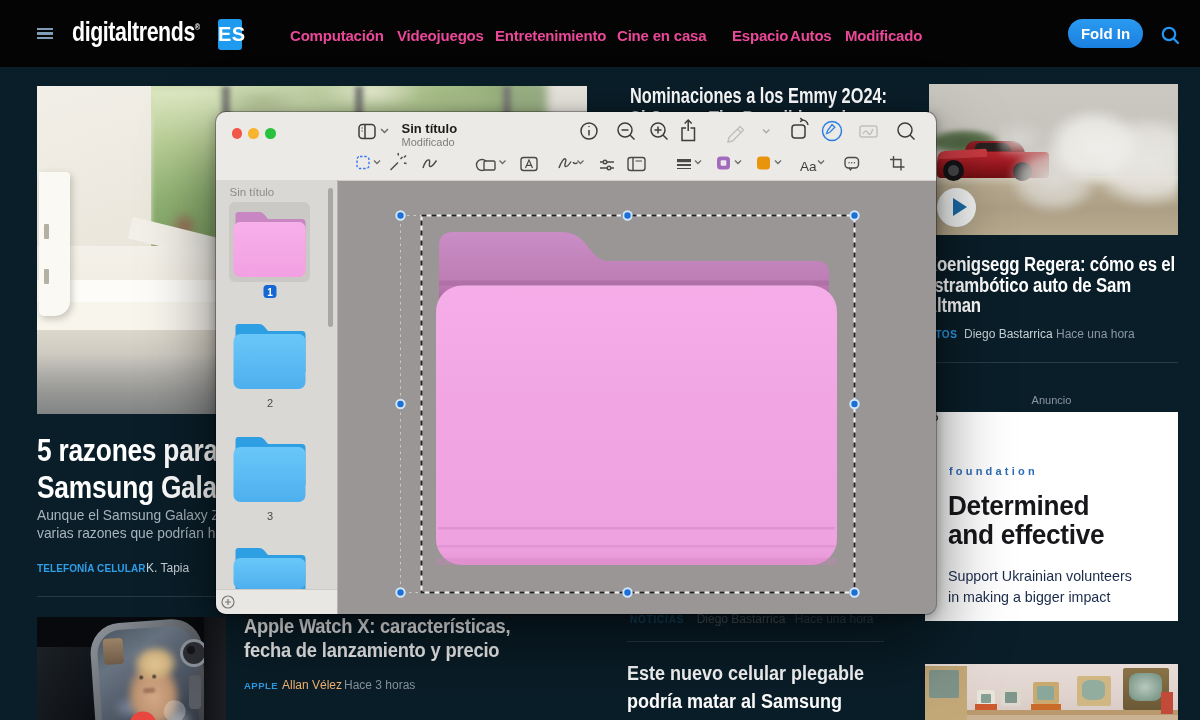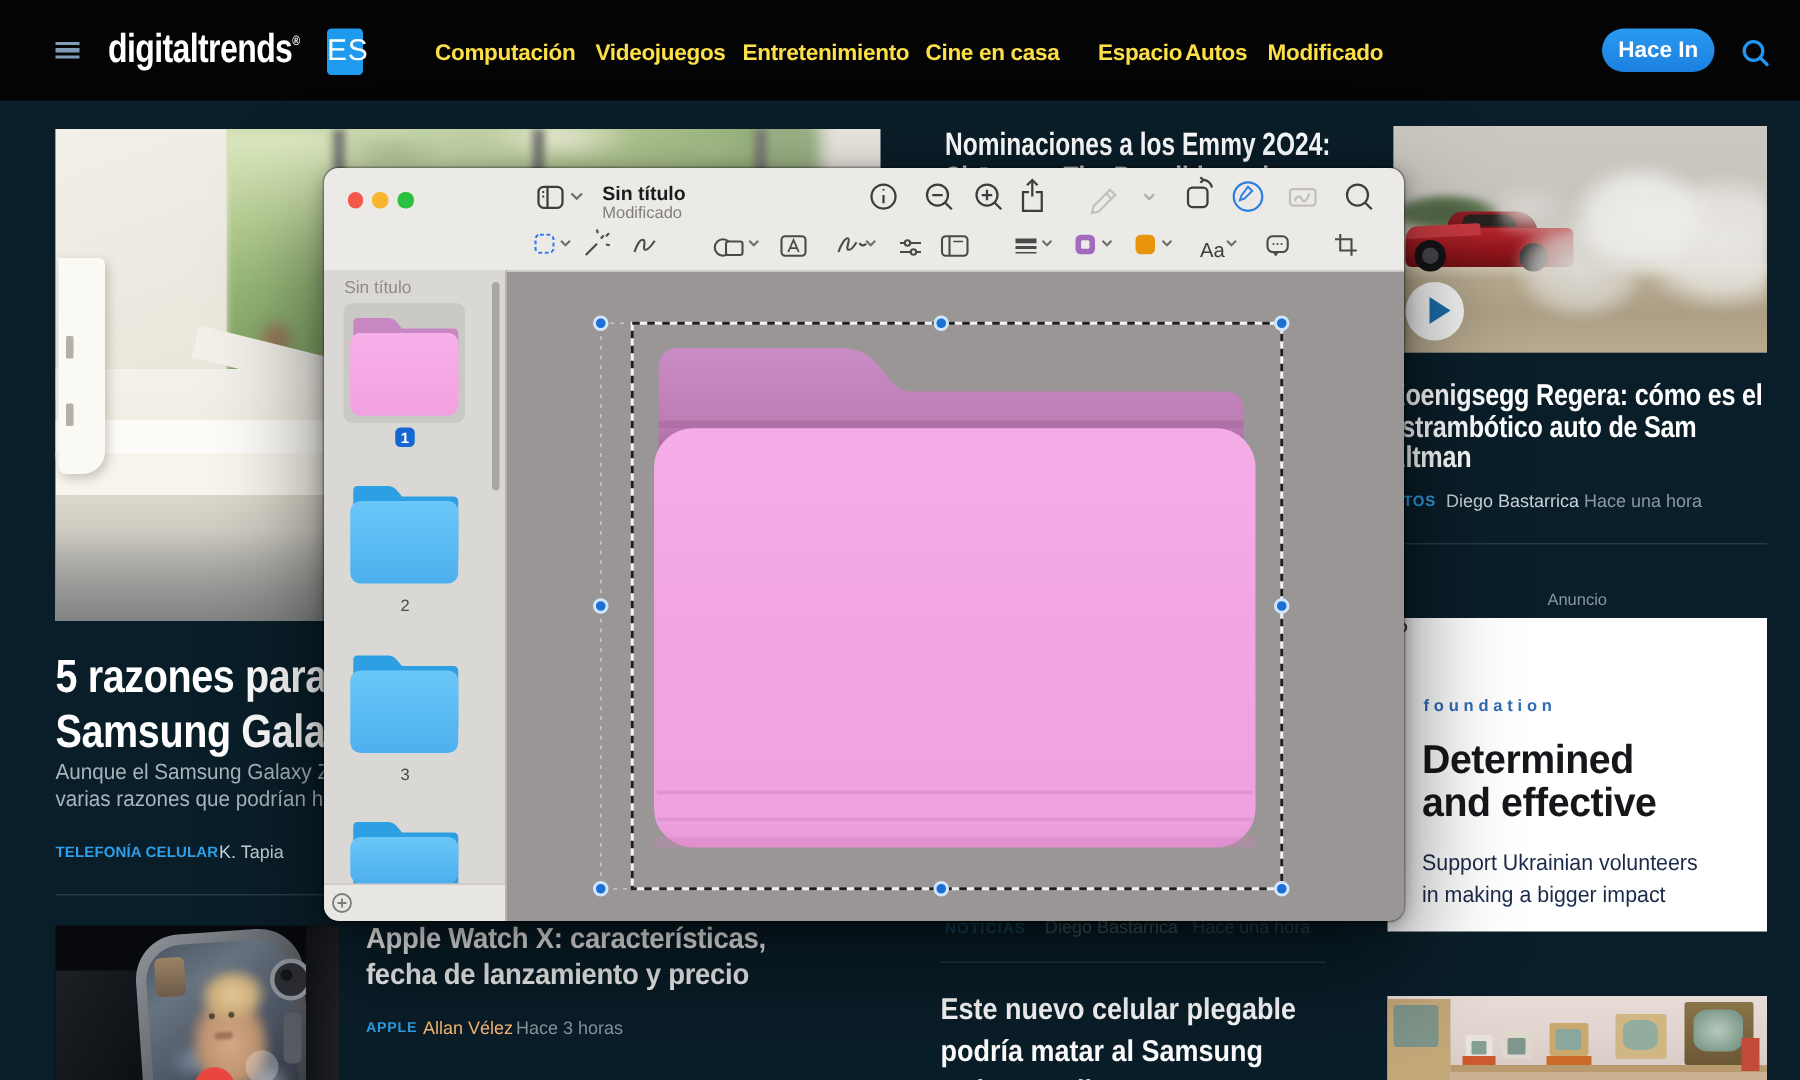--- a/index.html
+++ b/index.html
@@ -1,44 +1,44 @@
 <!DOCTYPE html>
 <html><head>
 <meta charset="utf-8">
 <style>
   html,body{margin:0;padding:0;}
   body{width:1200px;height:720px;overflow:hidden;background:#0a1e29;font-family:"Liberation Sans",sans-serif;position:relative;}
   .abs{position:absolute;}
   
   #nav{left:0;top:0;width:1200px;height:67px;background:#040404;}
-  .navlink{position:absolute;top:27px;color:#fde047;font-weight:bold;font-size:15px;letter-spacing:-0.2px;}
+  .navlink{position:absolute;top:27px;color:#ec4899;font-weight:bold;font-size:15px;letter-spacing:-0.2px;}
   
   .hl{color:#fff;font-weight:bold;}
   .cat{color:#2e9fe8;font-weight:bold;font-size:11px;letter-spacing:0.8px;}
   .sep{position:absolute;height:1px;background:#273b47;}
 </style>
 </head>
 <body>
 
 <div class="abs" id="nav"></div>
 <div class="abs" style="left:37px;top:28px;width:16px;height:12px;">
   <div style="height:2.2px;background:#7e9cb8;margin-bottom:2.2px;"></div>
   <div style="height:2.2px;background:#7e9cb8;margin-bottom:2.2px;"></div>
   <div style="height:2.2px;background:#7e9cb8;"></div>
 </div>
 <div class="abs" style="left:72px;top:17px;width:200px;height:30px;color:#fff;font-weight:bold;font-size:27px;letter-spacing:-0.5px;transform:scaleX(0.79);transform-origin:left top;">digitaltrends<span style="font-size:9px;vertical-align:11px;">®</span></div>
-<div class="abs" style="left:218px;top:18.5px;width:24px;height:31.5px;background:#1e9bee;border-radius:3px;color:#fff;font-weight:normal;font-size:20px;text-align:center;line-height:31px;letter-spacing:0.5px;">ES</div>
+<div class="abs" style="left:218px;top:18.5px;width:24px;height:31.5px;background:#1e9bee;border-radius:3px;color:#fff;font-weight:bold;font-size:20px;text-align:center;line-height:31px;letter-spacing:0.5px;">ES</div>
 <div class="navlink" style="left:290px;">Computación</div>
 <div class="navlink" style="left:397px;">Videojuegos</div>
 <div class="navlink" style="left:495px;">Entretenimiento</div>
 <div class="navlink" style="left:617px;">Cine en casa</div>
 <div class="navlink" style="left:720px;margin-left:12px;">Espacio</div>
 <div class="navlink" style="left:790px;">Autos</div>
 <div class="navlink" style="left:845px;">Modificado</div>
-<div class="abs" style="left:1068px;top:19px;width:75px;height:29px;background:linear-gradient(180deg,#2a9af0,#1b80e0);border-radius:15px;color:#fff;font-weight:bold;font-size:15px;text-align:center;line-height:29px;">Hace In</div>
+<div class="abs" style="left:1068px;top:19px;width:75px;height:29px;background:linear-gradient(180deg,#2a9af0,#1b80e0);border-radius:15px;color:#fff;font-weight:bold;font-size:15px;text-align:center;line-height:29px;">Fold In</div>
 <svg class="abs" style="left:1159px;top:24px;" width="24" height="24" viewBox="0 0 24 24">
     <circle cx="10" cy="10" r="6.2" fill="none" stroke="#2196f3" stroke-width="2.2"></circle>
     <line x1="14.6" y1="14.6" x2="19" y2="19" stroke="#2196f3" stroke-width="2.2" stroke-linecap="round"></line>
   </svg>
 
 <div class="abs" id="hero" style="left:37px;top:86px;width:550px;height:328px;background:#ece9e2;overflow:hidden;">
 
   <div class="abs" style="left:105px;top:-8px;width:395px;height:40px;background:
     radial-gradient(70px 22px at 230px 14px,#eef1d8 0%,rgba(238,241,216,0) 75%),
     radial-gradient(60px 20px at 330px 22px,#aabf8c 0%,rgba(170,191,140,0) 75%),

